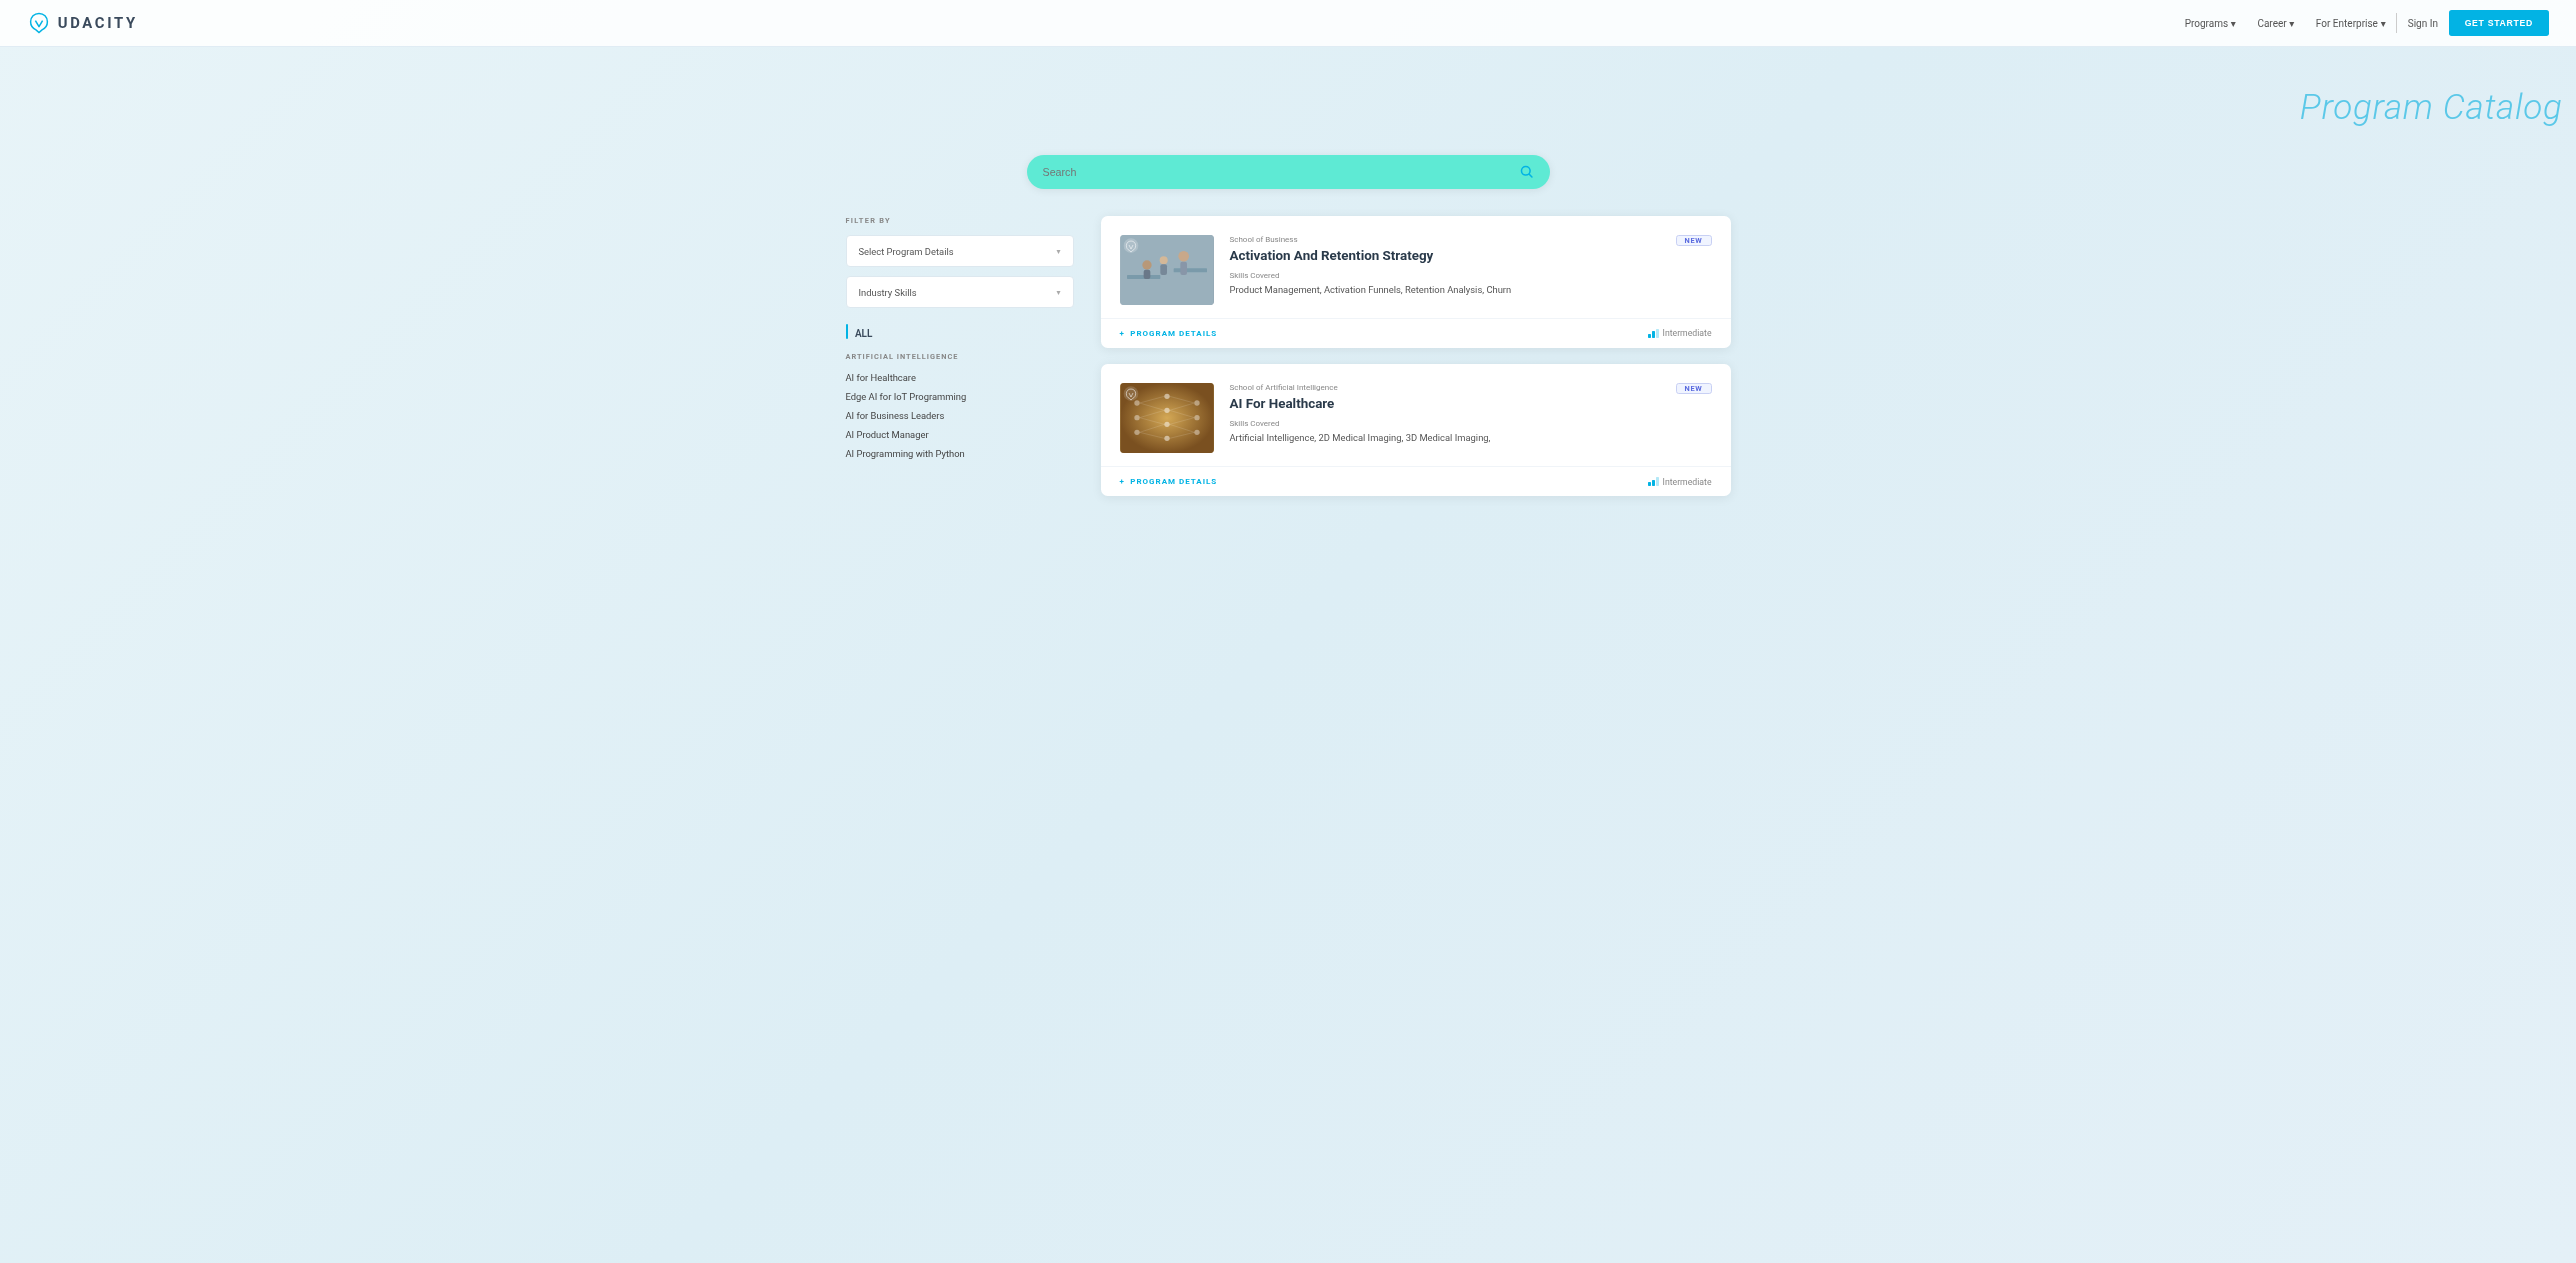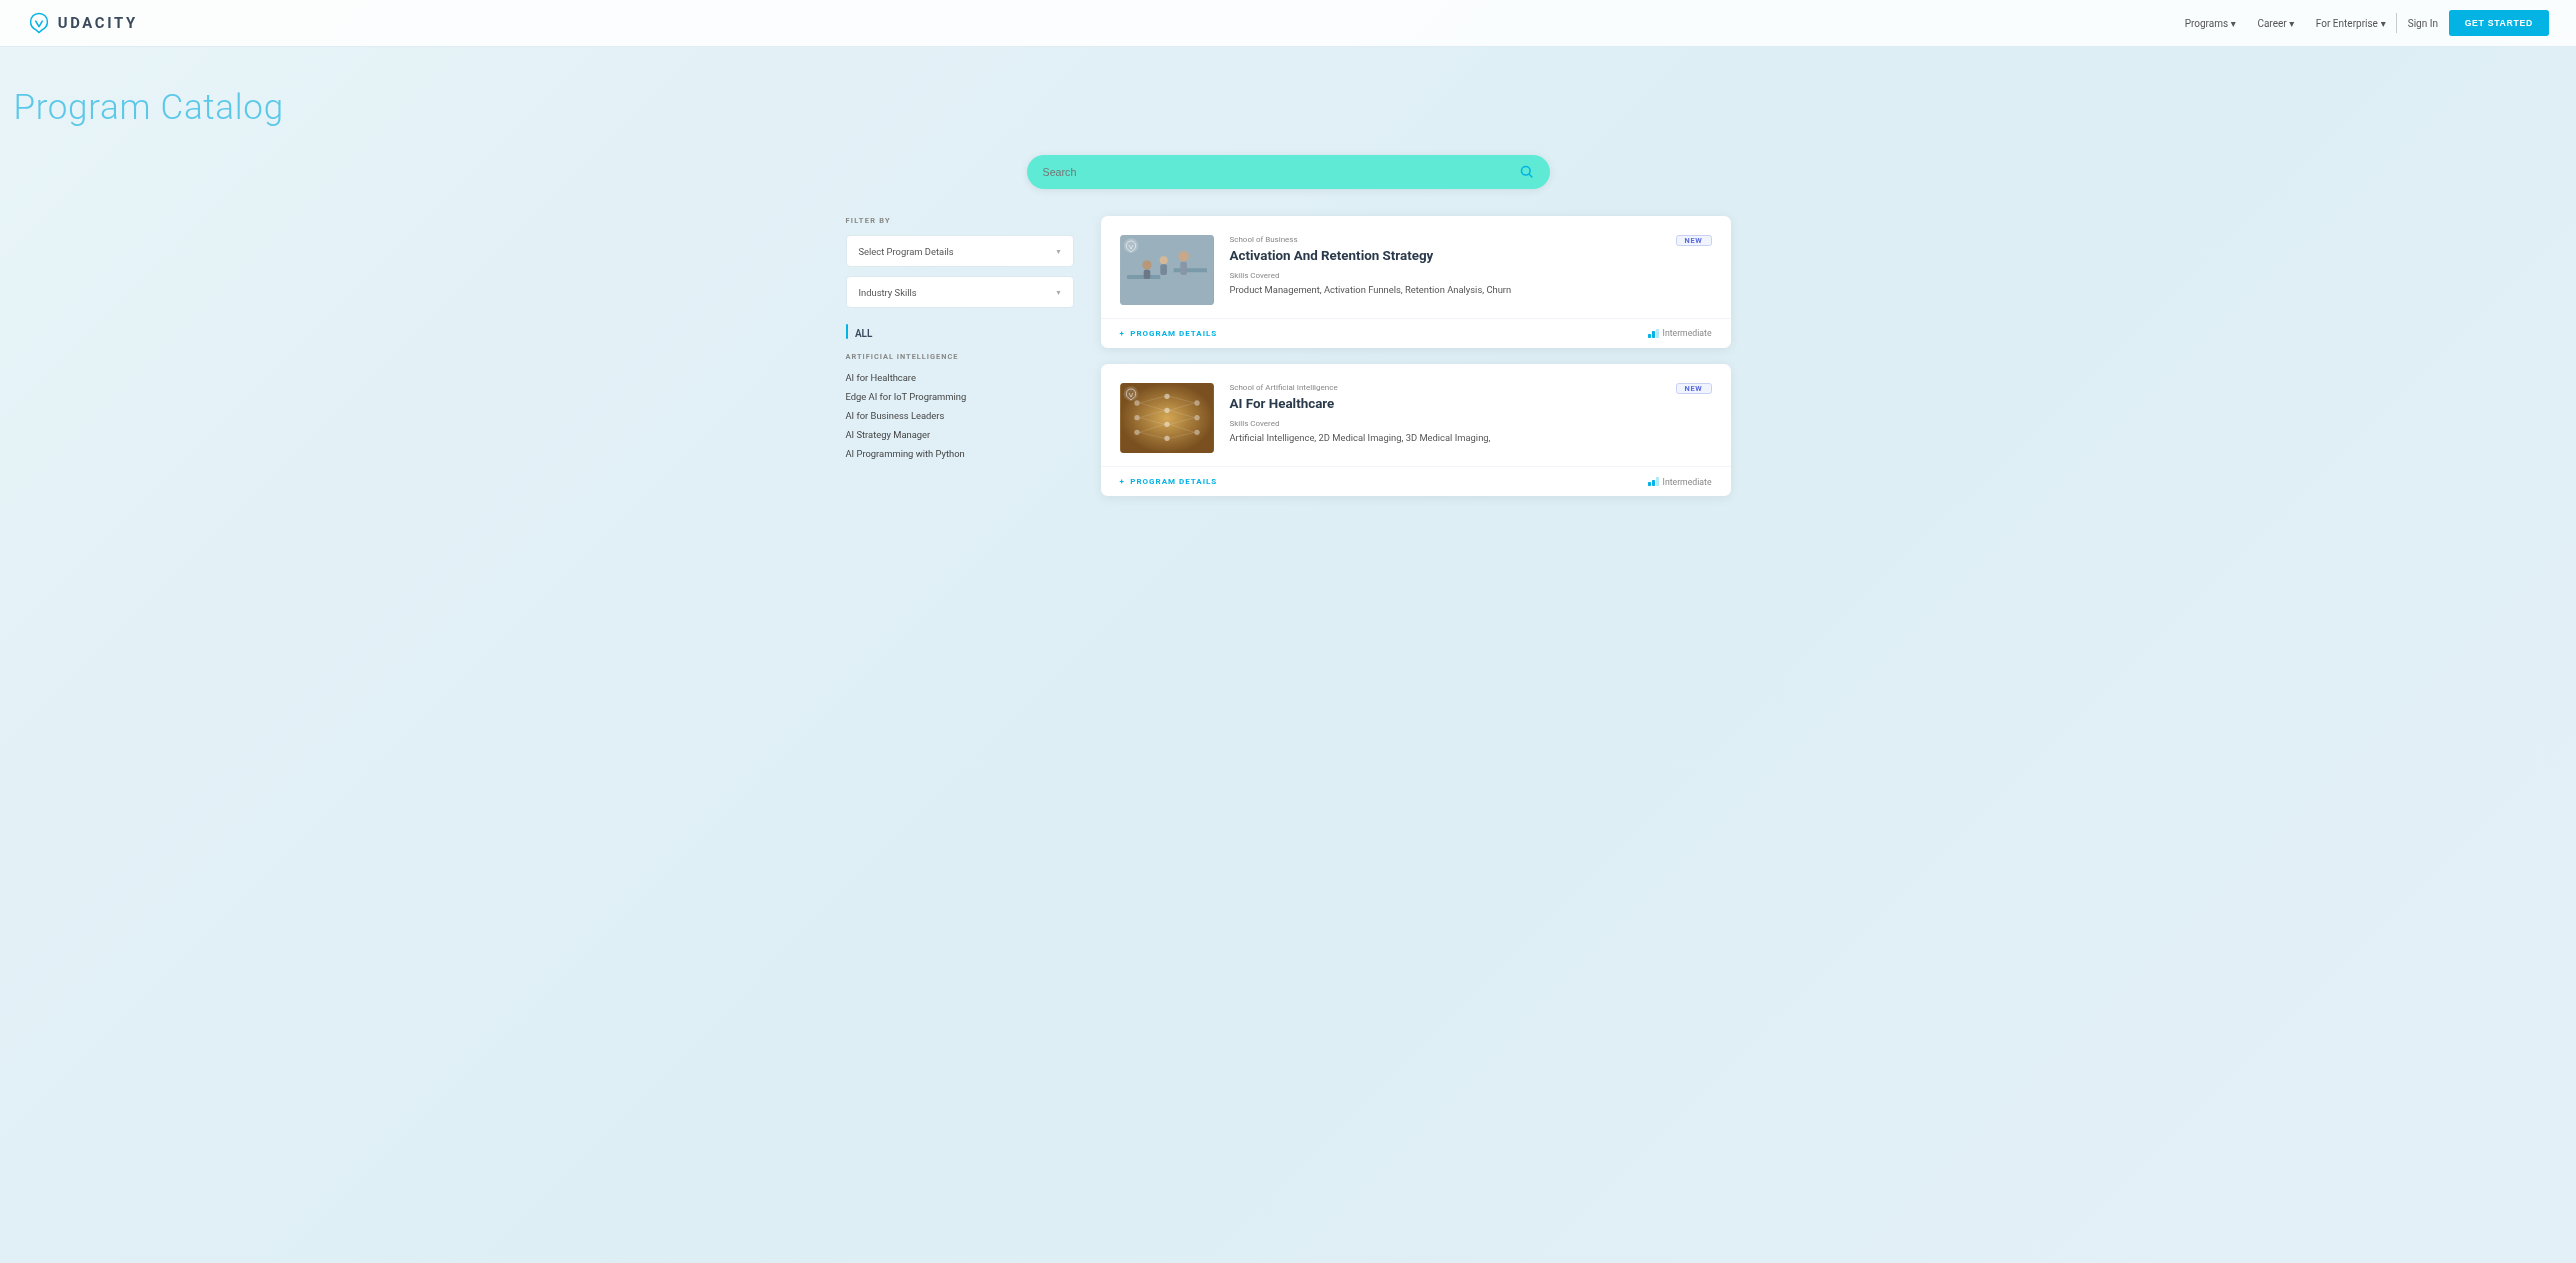--- a/index.html
+++ b/index.html
@@ -73,22 +73,23 @@
       font-size: 8.7px;
       font-weight: 700;
       letter-spacing: 0.7px;
       border-radius: 2.7px;
       cursor: pointer;
       text-transform: uppercase;
     }
 
     
     .hero {
-      text-align: left;
+      text-align: right;
       padding: 40px 13.4px 27px;
+      font-style: italic;
     }
     .hero-title {
       font-size: 35px;
       font-weight: 300;
       color: #5bc8e8;
       letter-spacing: 0.7px;
     }
 
     
     .search-container {
@@ -380,21 +381,21 @@
       <div class="sidebar-all">
         <div class="sidebar-all-bar"></div>
         <span>ALL</span>
       </div>
 
       <div class="sidebar-category">
         <div class="sidebar-category-title">ARTIFICIAL INTELLIGENCE</div>
         <div class="sidebar-item">AI for Healthcare</div>
         <div class="sidebar-item">Edge AI for IoT Programming</div>
         <div class="sidebar-item">AI for Business Leaders</div>
-        <div class="sidebar-item">AI Strategy Manager</div>
+        <div class="sidebar-item">AI Product Manager</div>
         <div class="sidebar-item">AI Programming with Python</div>
       </div>
     </div>
   </aside>
 
   <section class="cards-section">
 
     <div class="program-card">
       <div class="card-top">
         <div class="card-thumbnail business">

